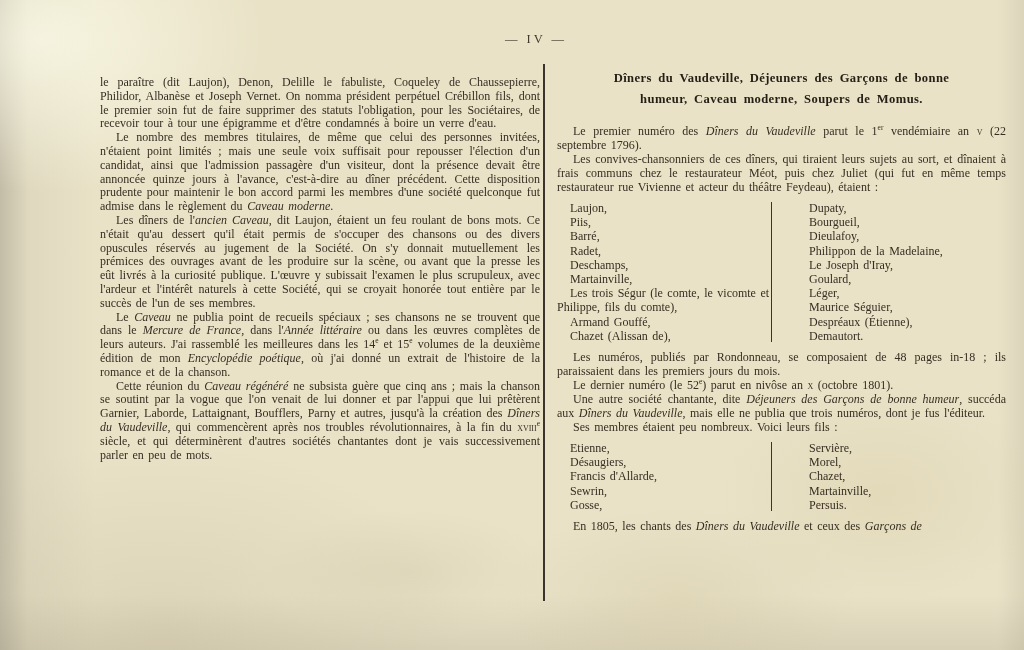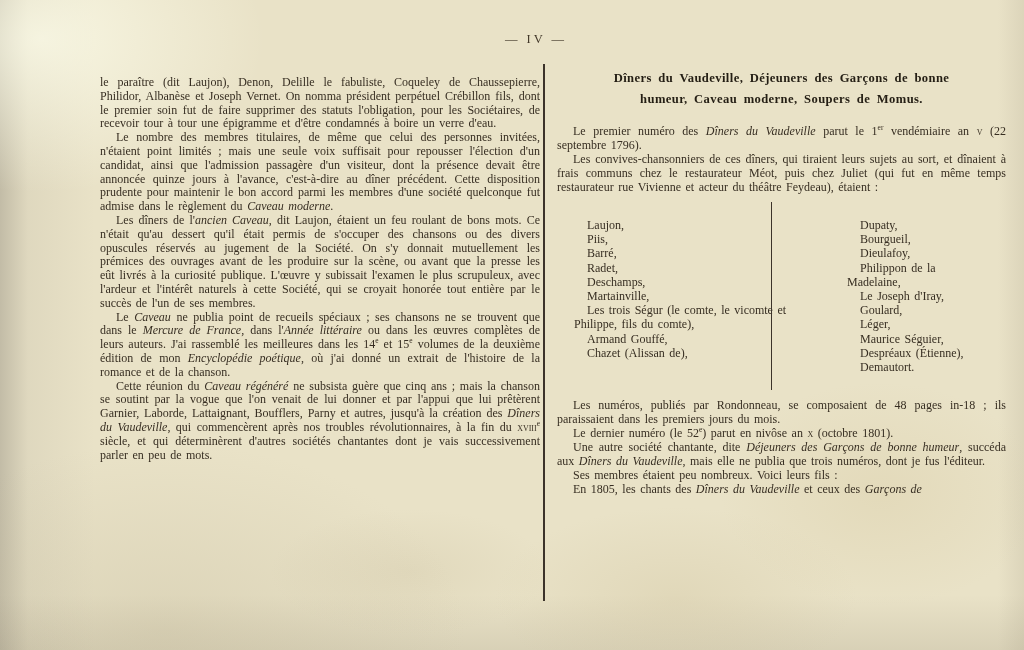--- a/index.html
+++ b/index.html
@@ -41,21 +41,21 @@
   .sc{font-variant:small-caps;}
   sup{font-size:0.62em;line-height:0;vertical-align:super;letter-spacing:0;}
   .heading{
     margin:0 6px 14px 6px;
     font-size:12.6px;font-weight:bold;line-height:21px;
     text-align:center;letter-spacing:0.4px;word-spacing:3px;
     color:#241e14;
   }
   .heading .hline{display:block;}
   .namelist{position:relative;display:flex;margin:7px 0 7px 0;text-align:left;}
-  .namelist ul{list-style:none;margin:17px;padding:0;}
+  .namelist ul{list-style:none;margin:0;padding:0;}
   .namelist ul.names-left{width:213px;}
   .namelist ul.names-right{flex:1;padding-left:26px;font-family:Liberation Serif, serif;}
   .namelist li{text-indent:13px;line-height:14.2px;}
   .list-divider{
     position:absolute;left:214px;top:1px;bottom:1px;width:1.4px;
     background:#3c332a;
   }
 </style>
 </head>
 <body>
@@ -112,19 +112,36 @@
         <div class="list-divider"></div>
       </div>
 
     <div>
         <p class="para ind"><span>Les numéros, publiés par Rondonneau, se composaient de 48 pages in-18 ; ils paraissaient dans les premiers jours du mois.</span></p>
         <p class="para ind"><span>Le dernier numéro (le 52</span><sup>e</sup><span>) parut en nivôse an </span><span class="sc">x</span><span> (octobre 1801).</span></p>
         <p class="para ind"><span>Une autre société chantante, dite </span><span class="it">Déjeuners des Garçons de bonne humeur</span><span>, succéda aux </span><span class="it">Dîners du Vaudeville</span><span>, mais elle ne publia que trois numéros, dont je fus l'éditeur.</span></p>
         <p class="para ind"><span>Ses membres étaient peu nombreux. Voici leurs fils :</span></p>
       </div>
 
+    <div class="namelist">
+        <ul class="names-left">
+          <li>Etienne,</li>
+          <li>Désaugiers,</li>
+          <li>Francis d'Allarde,</li>
+          <li>Sewrin,</li>
+          <li>Gosse,</li>
+        </ul>
+        <ul class="names-right">
+          <li>Servière,</li>
+          <li>Morel,</li>
+          <li>Chazet,</li>
+          <li>Martainville,</li>
+          <li>Persuis.</li>
+        </ul>
+        <div class="list-divider"></div>
+      </div>
 
     <div>
         <p class="para ind"><span>En 1805, les chants des </span><span class="it">Dîners du Vaudeville</span><span> et ceux des </span><span class="it">Garçons de</span></p>
       </div>
   </div>
 
 </div>
 
 </body></html>

